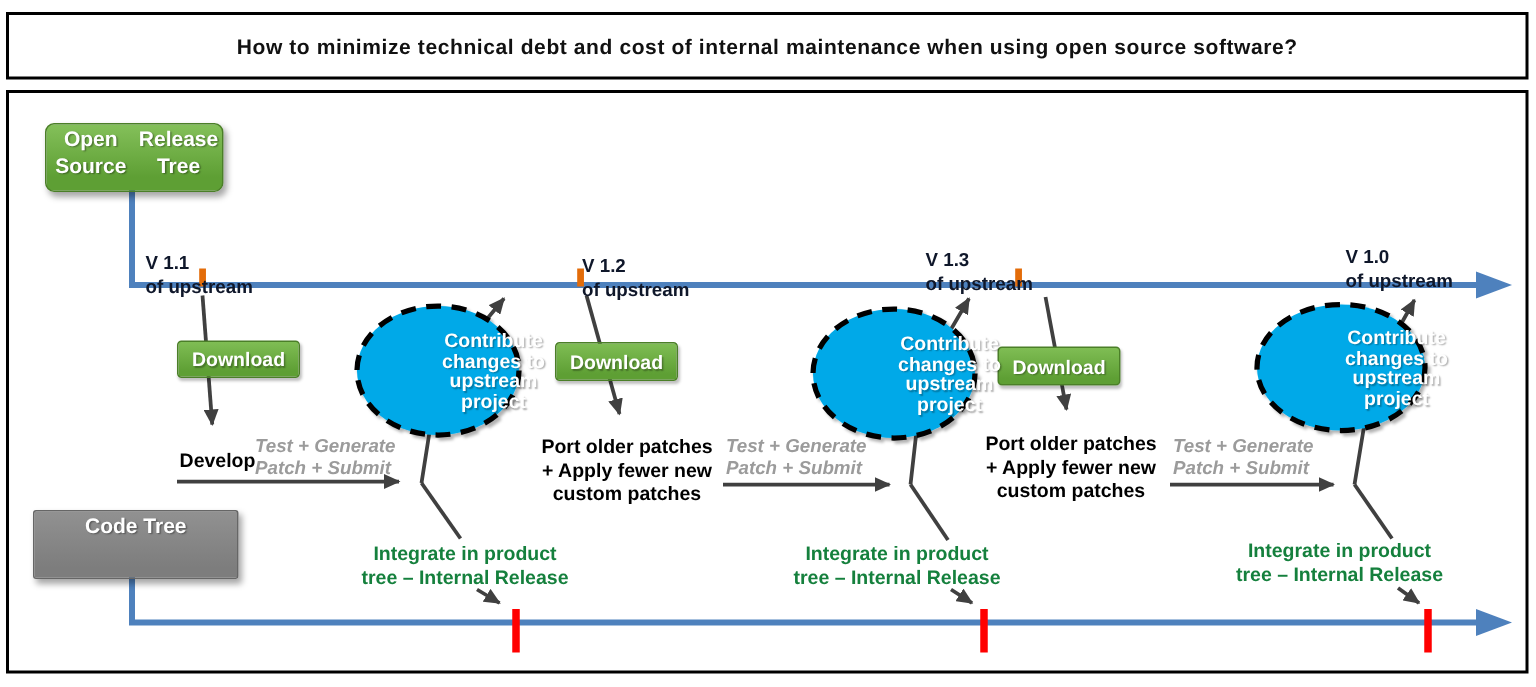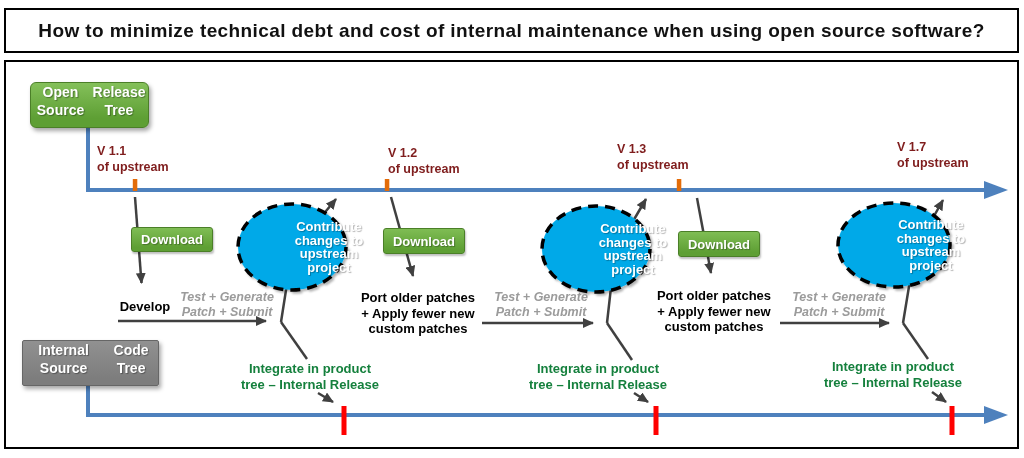--- a/index.html
+++ b/index.html
@@ -5,21 +5,21 @@
   html,body{margin:0;padding:0;background:#fff;}
   .canvas{
     position:relative;width:1024px;height:458px;background:#fff;
     font-family:"Liberation Sans","DejaVu Sans",sans-serif;overflow:hidden;
   }
   .title-box{
     position:absolute;left:4px;top:8px;width:1011px;height:41px;
     border:2px solid #000;display:flex;align-items:center;justify-content:center;
   }
   .title-box span{
-    font-size:19px;font-weight:bold;letter-spacing:.4px;color:#111;white-space:nowrap;
+    font-size:14px;font-weight:bold;letter-spacing:.4px;color:#111;white-space:nowrap;
   }
   .main-box{
     position:absolute;left:4px;top:60px;width:1011px;height:385px;
     border:2px solid #000;
   }
   svg.layer{position:absolute;left:0;top:0;width:1024px;height:458px;}
   .blue-line{stroke:var(--c-timeline,#4E81BD);stroke-width:4;fill:none;}
   .blue-head{fill:var(--c-timeline,#4E81BD);stroke:none;}
   .dark{stroke:var(--c-dark,#404040);stroke-width:2.5;fill:none;}
   .otick{fill:var(--c-orange,#E36C09);stroke:none;}
@@ -40,33 +40,33 @@
     left:22px;top:340px;width:135px;height:44px;border-radius:2px;
     background:linear-gradient(180deg,#919191 0%,var(--c-gray,#7d7d7d) 85%);
     border:1px solid #666;font-size:14px;line-height:18px;
   }
   .dl-box{
     position:absolute;color:#fff;font-weight:bold;font-size:13px;
     display:flex;align-items:center;justify-content:center;border-radius:3px;
     background:linear-gradient(180deg,#7fbd54 0%,var(--c-green,#5e9f34) 85%);
     border:1px solid #4b7f28;text-shadow:1px 1px 1px rgba(0,0,0,.3);
     box-shadow:1px 2px 2px rgba(0,0,0,.25);
-    margin-left:13px;
   }
   .version{
-    position:absolute;font-size:12.5px;font-weight:bold;color:#7f1d1d;line-height:15.5px;
+    position:absolute;font-size:12.5px;font-weight:bold;color:#0f172a;line-height:15.5px;
     white-space:nowrap;
+    margin-top:24px;
   }
   .action{
     position:absolute;font-size:13px;font-weight:bold;color:#000;
     text-align:center;line-height:15.5px;
   }
   .process{
     position:absolute;font-size:12.5px;font-weight:bold;font-style:italic;
-    color:var(--c-label,#9b9b9b);text-align:center;line-height:14.5px;
+    color:var(--c-label,#9b9b9b);line-height:14.5px;
   }
   .integrate{
     position:absolute;font-size:13px;font-weight:bold;color:#15803d;
     text-align:center;line-height:15.5px;width:150px;
   }
   .bubble-text{
     position:absolute;width:92px;font-size:13px;font-weight:bold;color:#fff;
     text-align:center;line-height:13.5px;text-shadow:1px 1px 1px rgba(0,0,0,.3);padding-left:43px;
   }
 </style>
@@ -126,38 +126,37 @@
     <ellipse class="bubble" cx="292" cy="247" rx="54" ry="43" filter="url(#ds)"></ellipse>
     <ellipse class="bubble" cx="596" cy="249" rx="54" ry="43" filter="url(#ds)"></ellipse>
     <ellipse class="bubble" cx="894" cy="245" rx="56" ry="42" filter="url(#ds)"></ellipse>
   </svg>
 
   <div class="lane-box lane-green">
     <span>Open Source</span>
     <span>Release Tree</span>
   </div>
   <div class="lane-box lane-gray">
-    <span>Internal Source</span>
     <span>Code Tree</span>
   </div>
 
   <div class="version" style="left:97px;top:144px;">
     <div>V 1.1</div>
     <div>of upstream</div>
   </div>
   <div class="version" style="left:388px;top:146px;">
     <div>V 1.2</div>
     <div>of upstream</div>
   </div>
   <div class="version" style="left:617px;top:142px;">
     <div>V 1.3</div>
     <div>of upstream</div>
   </div>
   <div class="version" style="left:897px;top:140px;">
-    <div>V 1.7</div>
+    <div>V 1.0</div>
     <div>of upstream</div>
   </div>
 
   <div class="dl-box" style="left:118px;top:227px;width:80px;height:23px;">
     <span>Download</span>
   </div>
   <div class="dl-box" style="left:370px;top:228px;width:80px;height:24px;">
     <span>Download</span>
   </div>
   <div class="dl-box" style="left:665px;top:231px;width:80px;height:24px;">

